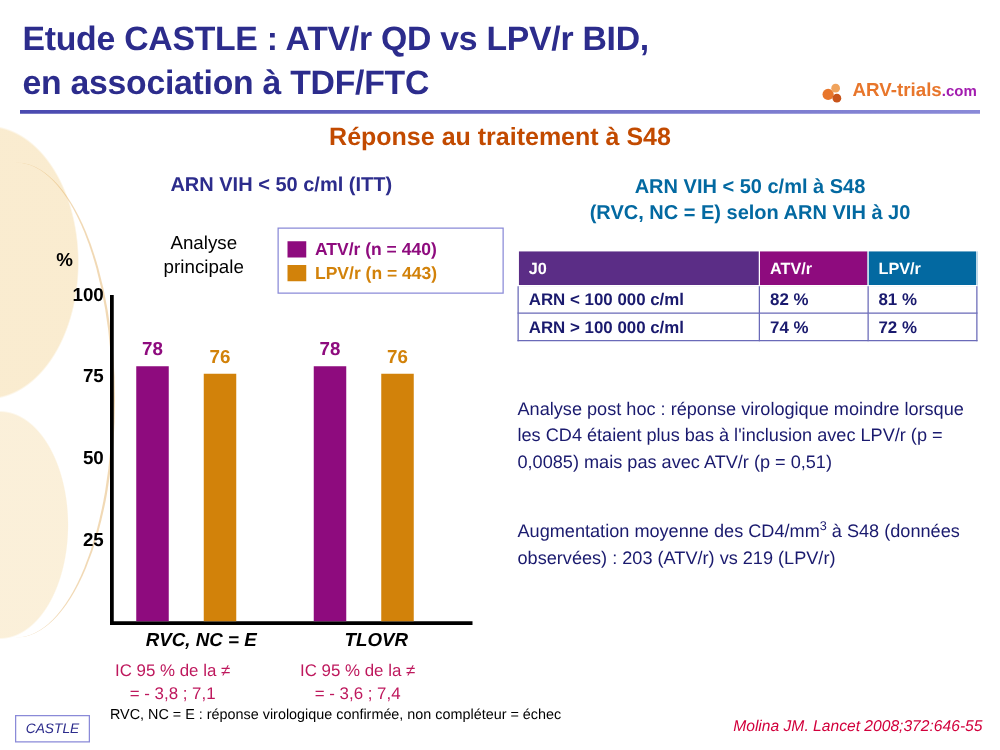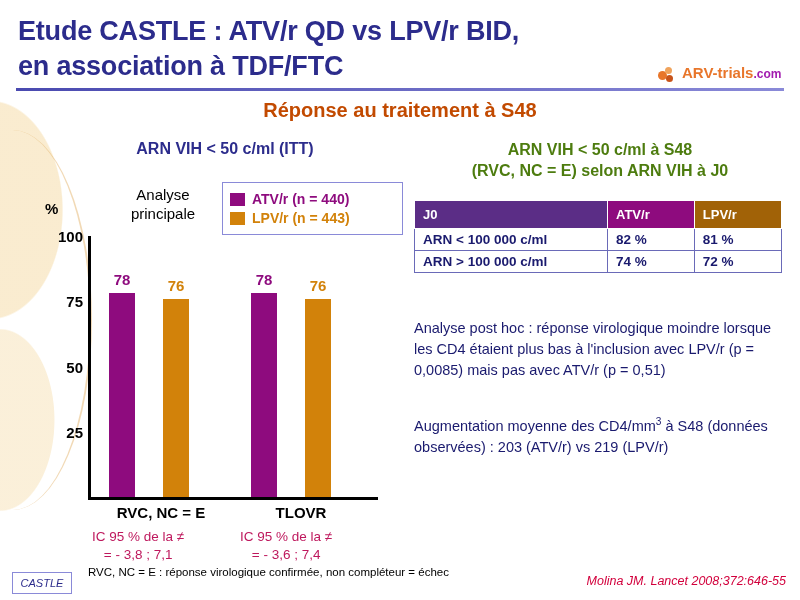--- a/index.html
+++ b/index.html
@@ -83,45 +83,45 @@
     position:absolute;right:100%;margin-right:8px;font-size:15px;font-weight:bold;color:#000;
     transform:translateY(-50%);white-space:nowrap;
   }
   .bar{position:absolute;bottom:0;width:26px;}
   .bar .rect{width:100%;height:100%;}
   .bar .val{
     position:absolute;left:0;width:100%;text-align:center;top:-22px;
     font-size:15px;font-weight:bold;
   }
   .grp-lbl{
-    position:absolute;top:504px;font-size:15px;font-weight:bold;color:#000;text-align:center;
+    position:absolute;top:504px;font-size:15px;font-weight:bold;color:#000;text-align:center;font-style:italic;
   }
   .ic-lbl{
     position:absolute;top:528px;font-size:13.5px;color:#be185d;line-height:1.3;text-align:center;
   }
   .footnote{
     position:absolute;left:88px;top:566px;font-size:11.5px;color:#000;
   }
 
   
   .right-head{
     position:absolute;left:410px;top:140px;width:380px;text-align:center;
-    color:#4d7c0f;font-size:16px;font-weight:bold;line-height:1.3;
+    color:#0369a1;font-size:16px;font-weight:bold;line-height:1.3;
   }
   table.rt{
     position:absolute;left:414px;top:200px;width:368px;
     border-collapse:collapse;font-size:13.5px;
   }
   table.rt th{
     color:#fff;font-weight:bold;text-align:left;padding:6px 8px;
     border:1px solid #fff;font-size:13px;
   }
   .th-j0{background:#5b2d86;width:176px;}
   .th-atv{background:#8e0b7e;}
-  .th-lpv{background:#a16207;}
+  .th-lpv{background:#0369a1;}
   table.rt td{
     border:1px solid #6a6ab8;padding:3px 8px;font-weight:bold;color:#1a1a6e;
     background:#fff;font-size:13.5px;
   }
   td.c{color:#1a1a6e;}
   .para{
     position:absolute;left:414px;color:#1a1a6e;font-size:14.5px;line-height:1.45;width:360px;
   }
   .p1{top:318px;}
   .p2{top:415px;}

